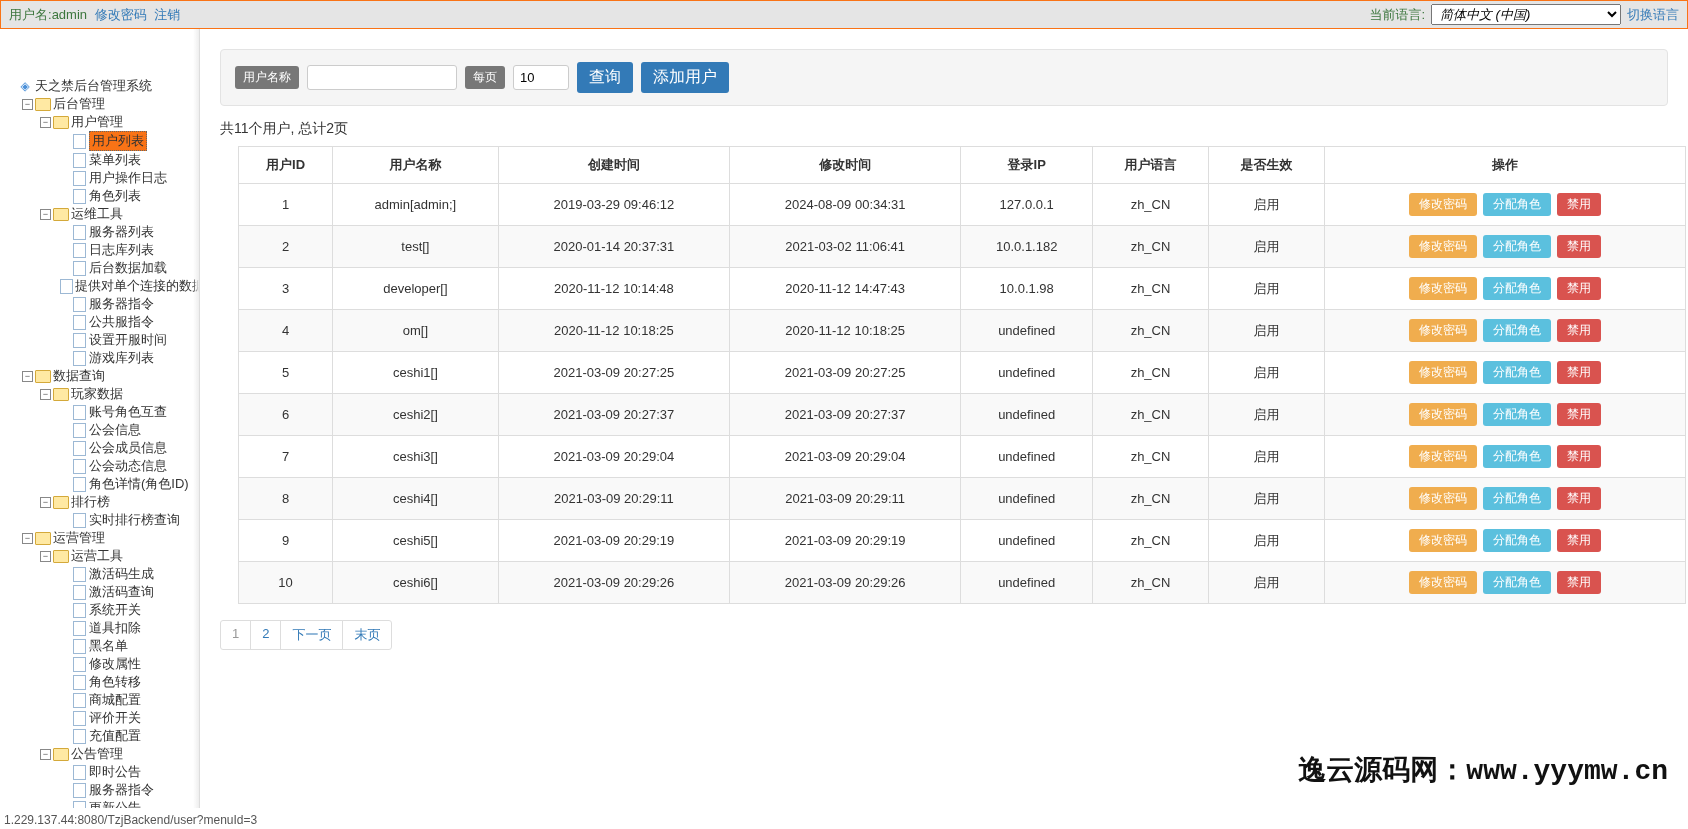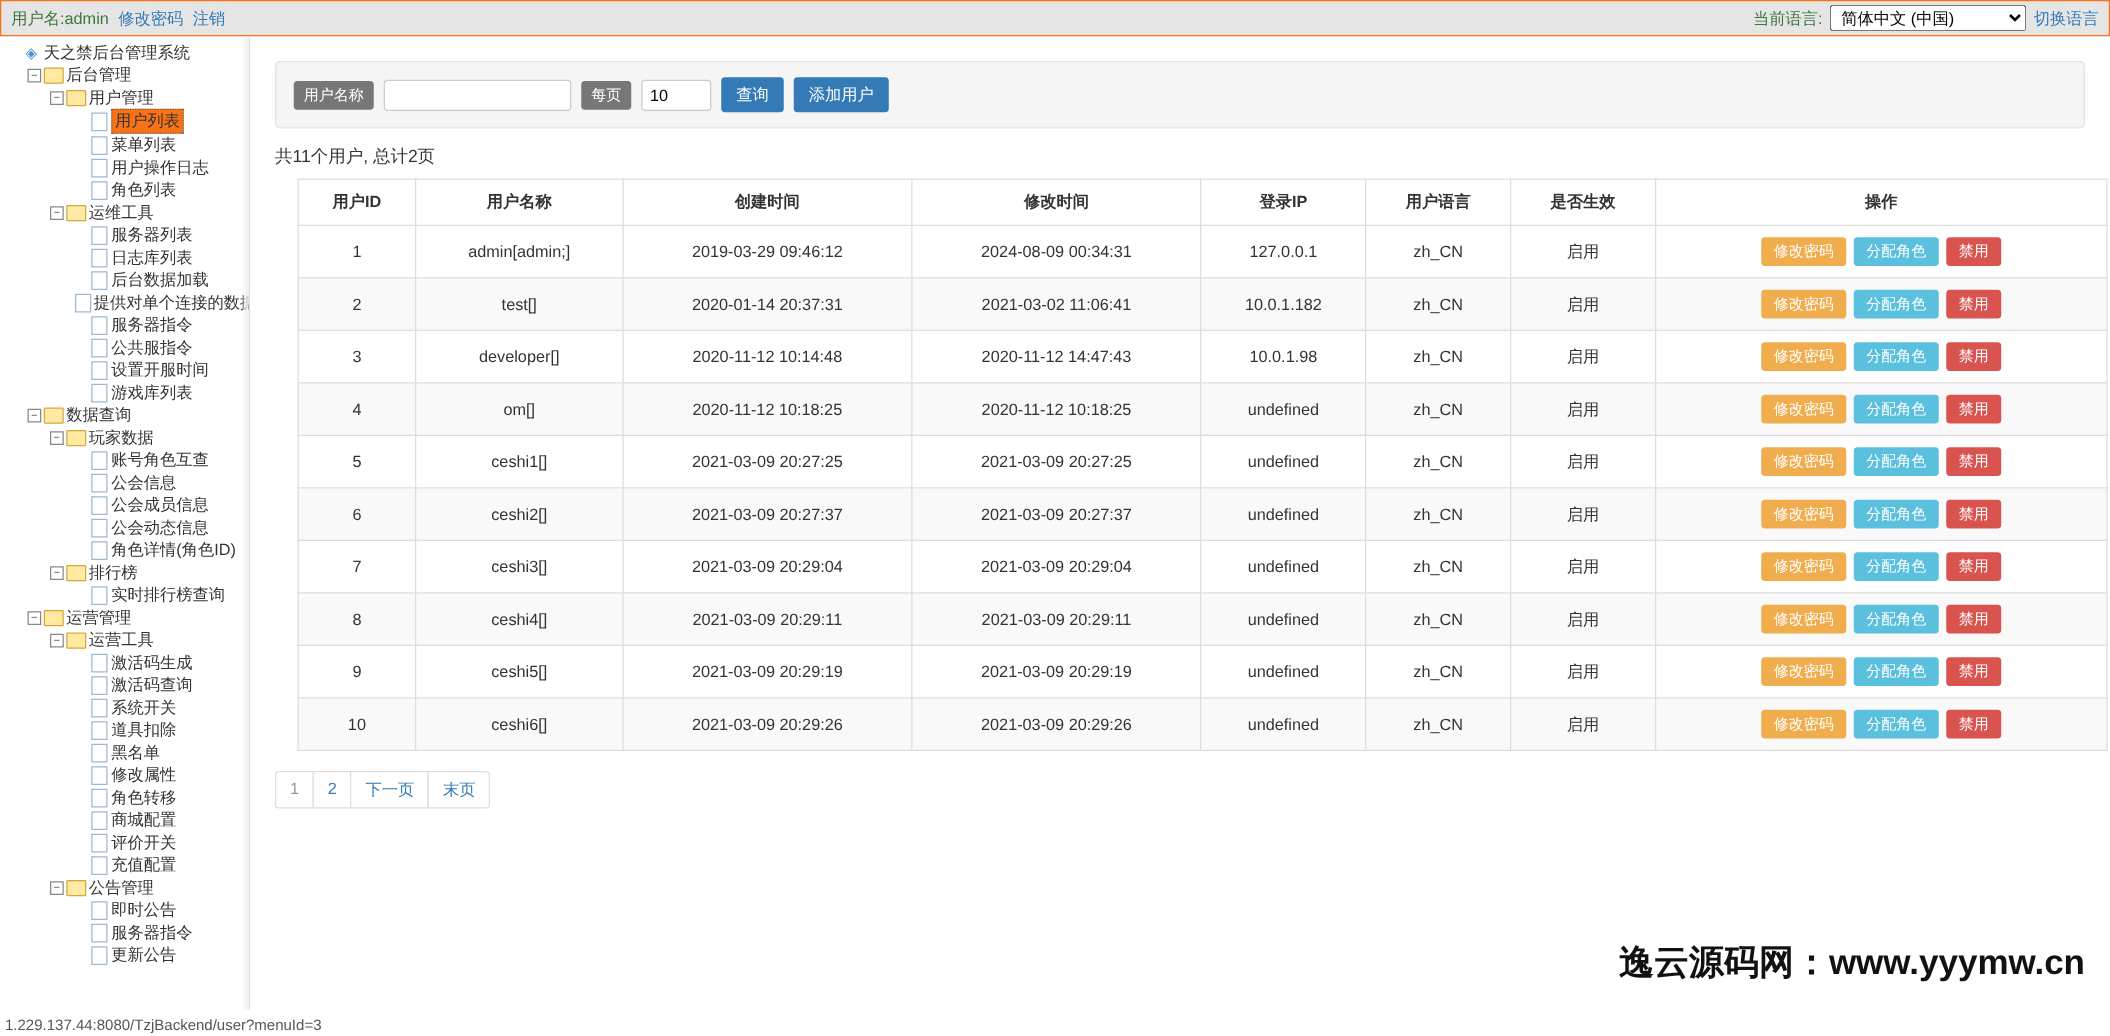--- a/index.html
+++ b/index.html
@@ -2,61 +2,61 @@
 <html><head>
 <meta charset="utf-8">
 <style>
 * { box-sizing: border-box; margin: 0; padding: 0; }
 body { font-family: "Microsoft YaHei", Arial, sans-serif; font-size: 13px; color: #333; background: #fff; }
 .topbar { background: #e5e5e5; border: 1px solid #f97316; padding: 3px 8px; display: flex; justify-content: space-between; align-items: center; font-size: 13px; }
 .topbar .left span { color: #3c763d; }
 .topbar .left a { color: #337ab7; text-decoration: none; margin-left: 4px; }
 .topbar .right { display: flex; align-items: center; gap: 6px; }
 .topbar .right .lbl { color: #3c763d; }
-.topbar select { font-size: 13px; padding: 1px 4px; width: 157px; }
+.topbar select { font-size: 13px; padding: 1px 4px; width: 190px; font-style: italic; }
 .topbar .switch-lang { color: #337ab7; text-decoration: none; }
 .main { display: flex; height: calc(100vh - 50px); }
 .sidebar { width: 200px; border-right: 1px solid #ddd; overflow-y: auto; overflow-x: hidden; font-size: 13px; padding: 4px 0 4px 4px; position: relative; }
 .sidebar::after { content:""; position:absolute; right:0; top:0; bottom:0; width:6px; background:linear-gradient(90deg,transparent,#eee); }
 .tree ul { list-style: none; padding-left: 18px; }
-.tree > ul { padding-left: 0; }
+.tree > ul { padding-left: 0; margin-top: 44px; }
 .tree li { line-height: 18px; white-space: nowrap; position: relative; }
 .tree .node { display: flex; align-items: center; gap: 2px; cursor: pointer; padding: 0; }
 .tree .toggle { width: 11px; height: 11px; border: 1px solid #888; display: inline-flex; align-items: center; justify-content: center; font-size: 9px; line-height: 9px; color: #555; background:#fff; }
 .tree .toggle.empty { border: none; width: 11px; }
 .tree .ficon { width: 16px; height: 14px; display: inline-flex; align-items: center; justify-content: center; }
 .tree .ficon.folder-open::before { content:""; width:14px; height:11px; background:#ffe9a3; border:1px solid #d4a93a; border-radius:1px; display:block; }
 .tree .ficon.page::before { content:""; width:11px; height:13px; background:#fff; border:1px solid #9cb8d4; display:block; }
 .tree .ficon.root::before { content:"◈"; color:#4a90d9; font-size:12px; }
 .tree .label { color: #333; }
 .tree .label.selected { background:#f97316; border:1px dotted #666; padding:0 2px; }
 .content { flex: 1; padding: 20px 20px 0 20px; overflow: auto; }
 .search-panel { background: #f5f5f5; border: 1px solid #e3e3e3; border-radius: 4px; padding: 12px 14px; margin-bottom: 14px; display: flex; align-items: center; gap: 8px; }
 .search-panel .badge { background: #777; color: #fff; padding: 3px 8px; border-radius: 3px; font-size: 12px; }
 .search-panel input[type=text] { border: 1px solid #ccc; border-radius: 3px; padding: 4px 6px; font-size: 13px; }
 .search-panel input.username { width: 150px; }
 .search-panel input.perpage { width: 56px; }
-.btn { border: none; border-radius: 3px; padding: 5px 12px; font-size: 13px; cursor: pointer; color: #fff; }
+.btn { border: none; border-radius: 3px; padding: 5px 12px; font-size: 16px; cursor: pointer; color: #fff; }
 .btn-sm { padding: 3px 10px; font-size: 12px; border-radius: 3px; }
 .btn-primary { background: #337ab7; }
 .btn-warning { background: #f0ad4e; }
 .btn-info { background: #5bc0de; }
 .btn-danger { background: #d9534f; }
 .summary { font-size: 14px; margin-bottom: 8px; color: #333; }
 table.tbl { width: 100%; border-collapse: collapse; font-size: 13px; margin-left: 18px; }
 table.tbl th, table.tbl td { border: 1px solid #ddd; padding: 9px 8px; text-align: center; }
 table.tbl th { background: #fff; font-weight: bold; }
 table.tbl tbody tr:nth-child(even) { background: #f9f9f9; }
 table.tbl td.ops .btn { margin: 0 3px; }
 .pagination { margin-top: 16px; display: flex; gap: 0; }
 .pagination .pg { border: 1px solid #ddd; padding: 5px 11px; font-size: 13px; color: #337ab7; background:#fff; cursor:pointer; margin-left:-1px; }
 .pagination .pg:first-child { border-radius: 3px 0 0 3px; margin-left:0; }
 .pagination .pg:last-child { border-radius: 0 3px 3px 0; }
 .pagination .pg.disabled { color: #999; background: #fff; cursor: default; }
-.watermark { position: fixed; right: 20px; bottom: 40px; font-size: 28px; font-weight: bold; color: #111; font-family: Liberation Sans, sans-serif; margin-top: 22px; }
+.watermark { position: fixed; right: 20px; bottom: 40px; font-size: 28px; font-weight: bold; color: #111; font-family: Liberation Mono, monospace; margin-top: 22px; }
 .statusbar { position: fixed; left: 0; bottom: 0; font-size: 12px; color: #555; padding: 2px 4px; }
 </style>
 </head>
 <body>
 
 <div class="topbar">
   <div class="left">
     <span>用户名:</span><span>admin</span>
     <a href="#">修改密码</a>
     <a href="#">注销</a>

